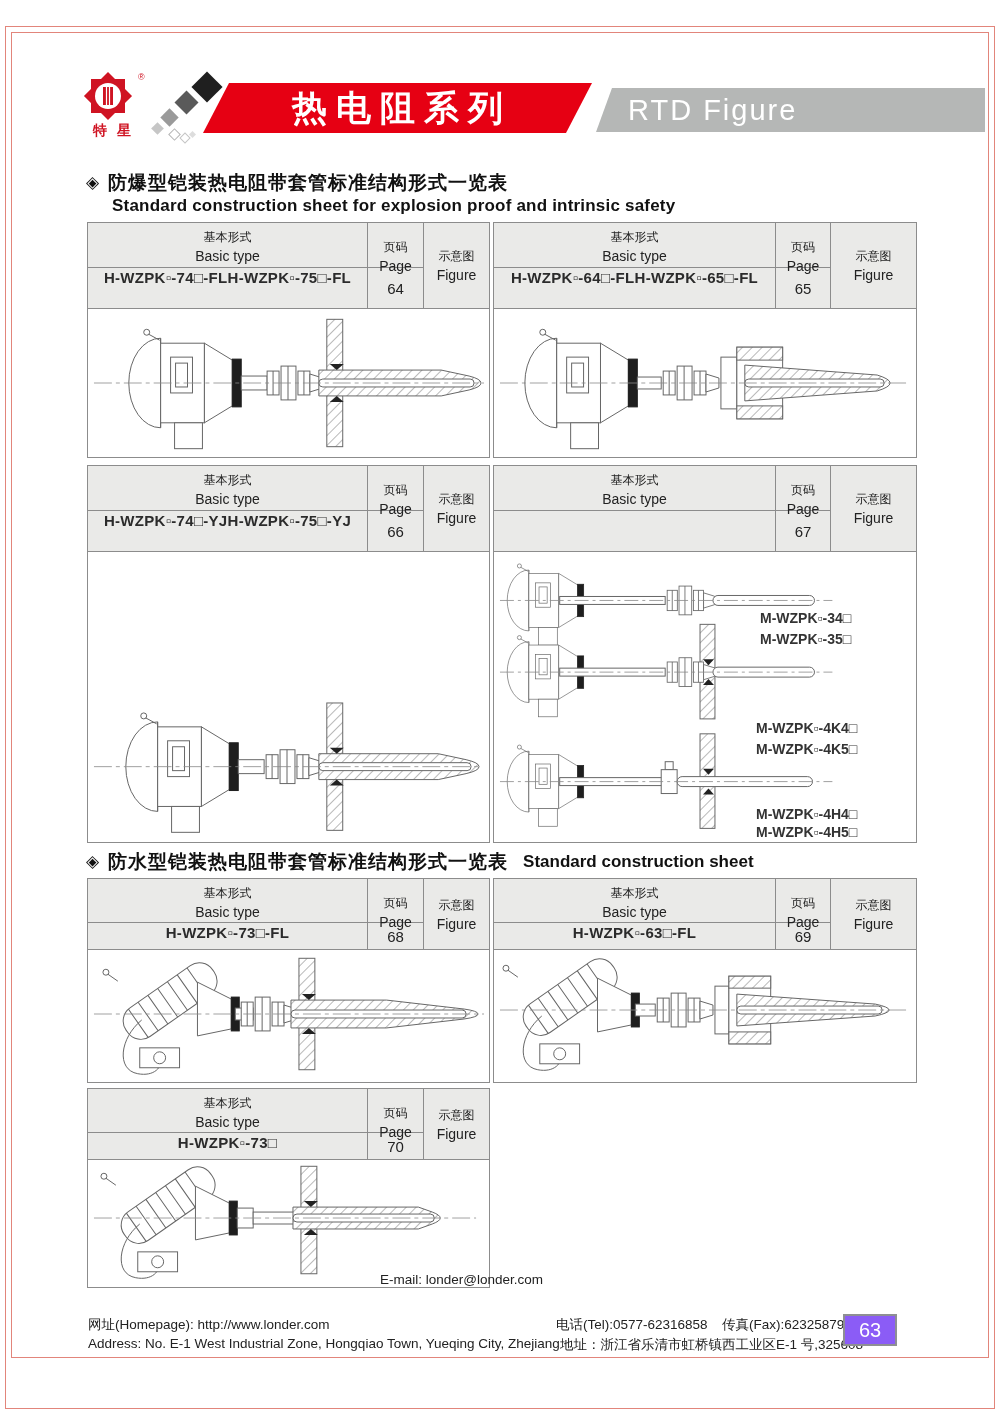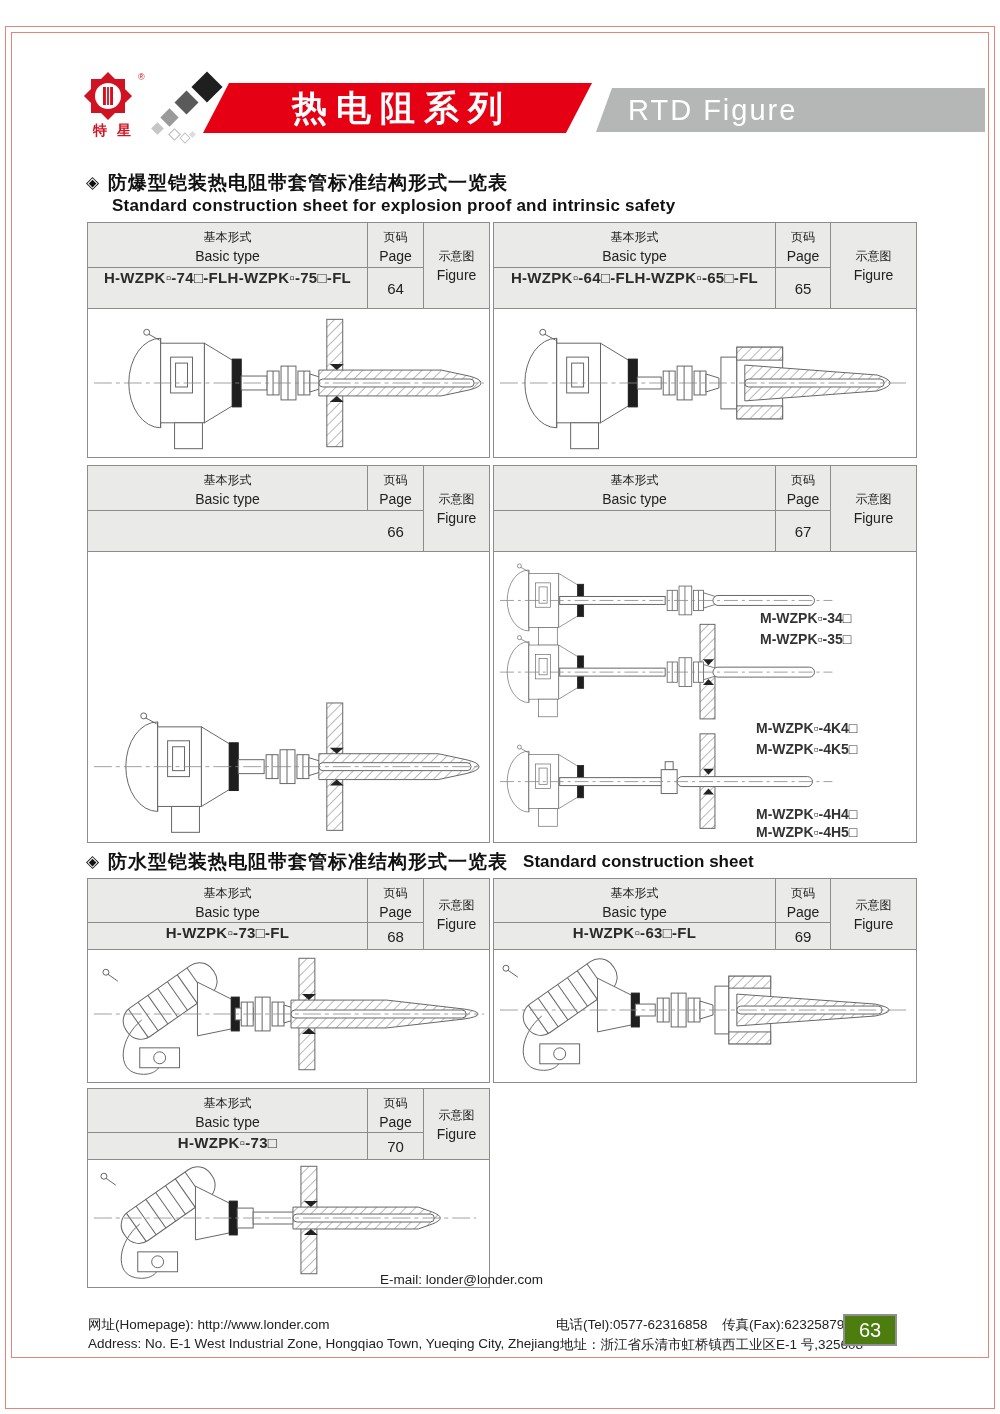--- a/index.html
+++ b/index.html
@@ -24,33 +24,33 @@
   .sec .bullet{font-size:17px;line-height:20px;}
   .sec .cn{font-size:19px;font-weight:bold;letter-spacing:1px;}
   .sec .en{font-size:17px;font-weight:bold;margin-left:26px;letter-spacing:0.2px;}
   .sec2row{display:flex;align-items:center;gap:9px;}
   .sec2row .en2{font-size:17px;font-weight:bold;margin-left:6px;}
   
   .tbl{position:absolute;border:1px solid #8c8c8c;background:#eaeae8;box-sizing:border-box;}
   .hd{display:grid;}
   .cell{box-sizing:border-box;}
   .c-b{grid-area:b;border-right:1px solid #8c8c8c;border-bottom:1px solid #8c8c8c;text-align:center;padding-top:5px;}
-  .c-p{grid-area:p;border-right:1px solid #8c8c8c;border-bottom:1px solid #8c8c8c;text-align:center;padding-top:5px;}
+  .c-p{grid-area:p;border-right:1px solid #8c8c8c;border-bottom:1px solid #8c8c8c;text-align:center;padding-top:15px;}
   .c-f{grid-area:f;display:flex;flex-direction:column;justify-content:center;text-align:center;}
   .c-m{grid-area:m;border-right:1px solid #8c8c8c;display:flex;flex-direction:row;justify-content:center;text-align:center;}
   .c-n{grid-area:n;border-right:1px solid #8c8c8c;display:flex;align-items:center;justify-content:center;font-size:15px;}
   .hcn{font-size:12px;line-height:19px;}
   .hen{font-size:14px;line-height:18px;}
   .model{font-size:15px;font-weight:bold;color:#2b2b2b;line-height:20px;letter-spacing:0.3px;}
   .figbox{border-top:1px solid #8c8c8c;background:#fff;position:relative;}
   .figbox svg{display:block;}
   .figlabel{position:absolute;font-size:14px;font-weight:bold;color:#333;white-space:nowrap;}
   
   .fline{position:absolute;font-size:13.5px;color:#222;white-space:nowrap;}
-  .pagebadge{position:absolute;left:843px;top:1314px;width:54px;height:32px;background:#4d7c0f;
+  .pagebadge{position:absolute;left:843px;top:1314px;width:54px;height:32px;background:#8b5cf6;
              border:2px solid #8e8f93;box-sizing:border-box;display:flex;align-items:center;justify-content:center;
              color:#fff;font-size:20px;}
   .logo-cn{position:absolute;left:74px;top:122px;width:76px;text-align:center;color:#cf1322;
            font-size:14px;font-weight:bold;letter-spacing:10px;padding-left:10px;box-sizing:border-box;}
 </style>
 </head>
 <body>
 
 <div class="page">
 
@@ -216,20 +216,24 @@
         <div class="hen">Basic type</div>
       </div>
       <div class="cell c-p">
         <div class="hcn">页码</div>
         <div class="hen">Page</div>
       </div>
       <div class="cell c-f">
         <div class="hcn">示意图</div>
         <div class="hen">Figure</div>
       </div>
+      <div class="cell c-m">
+        <div class="model">H-WZPK▫-74□-YJ</div>
+        <div class="model">H-WZPK▫-75□-YJ</div>
+      </div>
       <div class="cell c-n">66</div>
     </div>
     <div class="figbox" style="height:290px;">
       <svg width="100%" height="100%" viewBox="0 0 403 290">
         <rect x="240" y="151" width="16" height="128" fill="url(#h45)" stroke="#666"></rect>
         <use href="#headA" transform="translate(42,215)"></use>
         <rect x="151" y="208" width="26" height="14" fill="#fff" stroke="#666"></rect>
         <use href="#nuts3" transform="translate(179,215)"></use>
         <path d="M232,202 H352 L380,208 Q393,211 393,215 Q393,219 380,222 L352,228 H232 Z" fill="url(#h45)" stroke="#666"></path>
         <rect x="232" y="211" width="153" height="8" rx="4" fill="#fff" stroke="#666"></rect>

